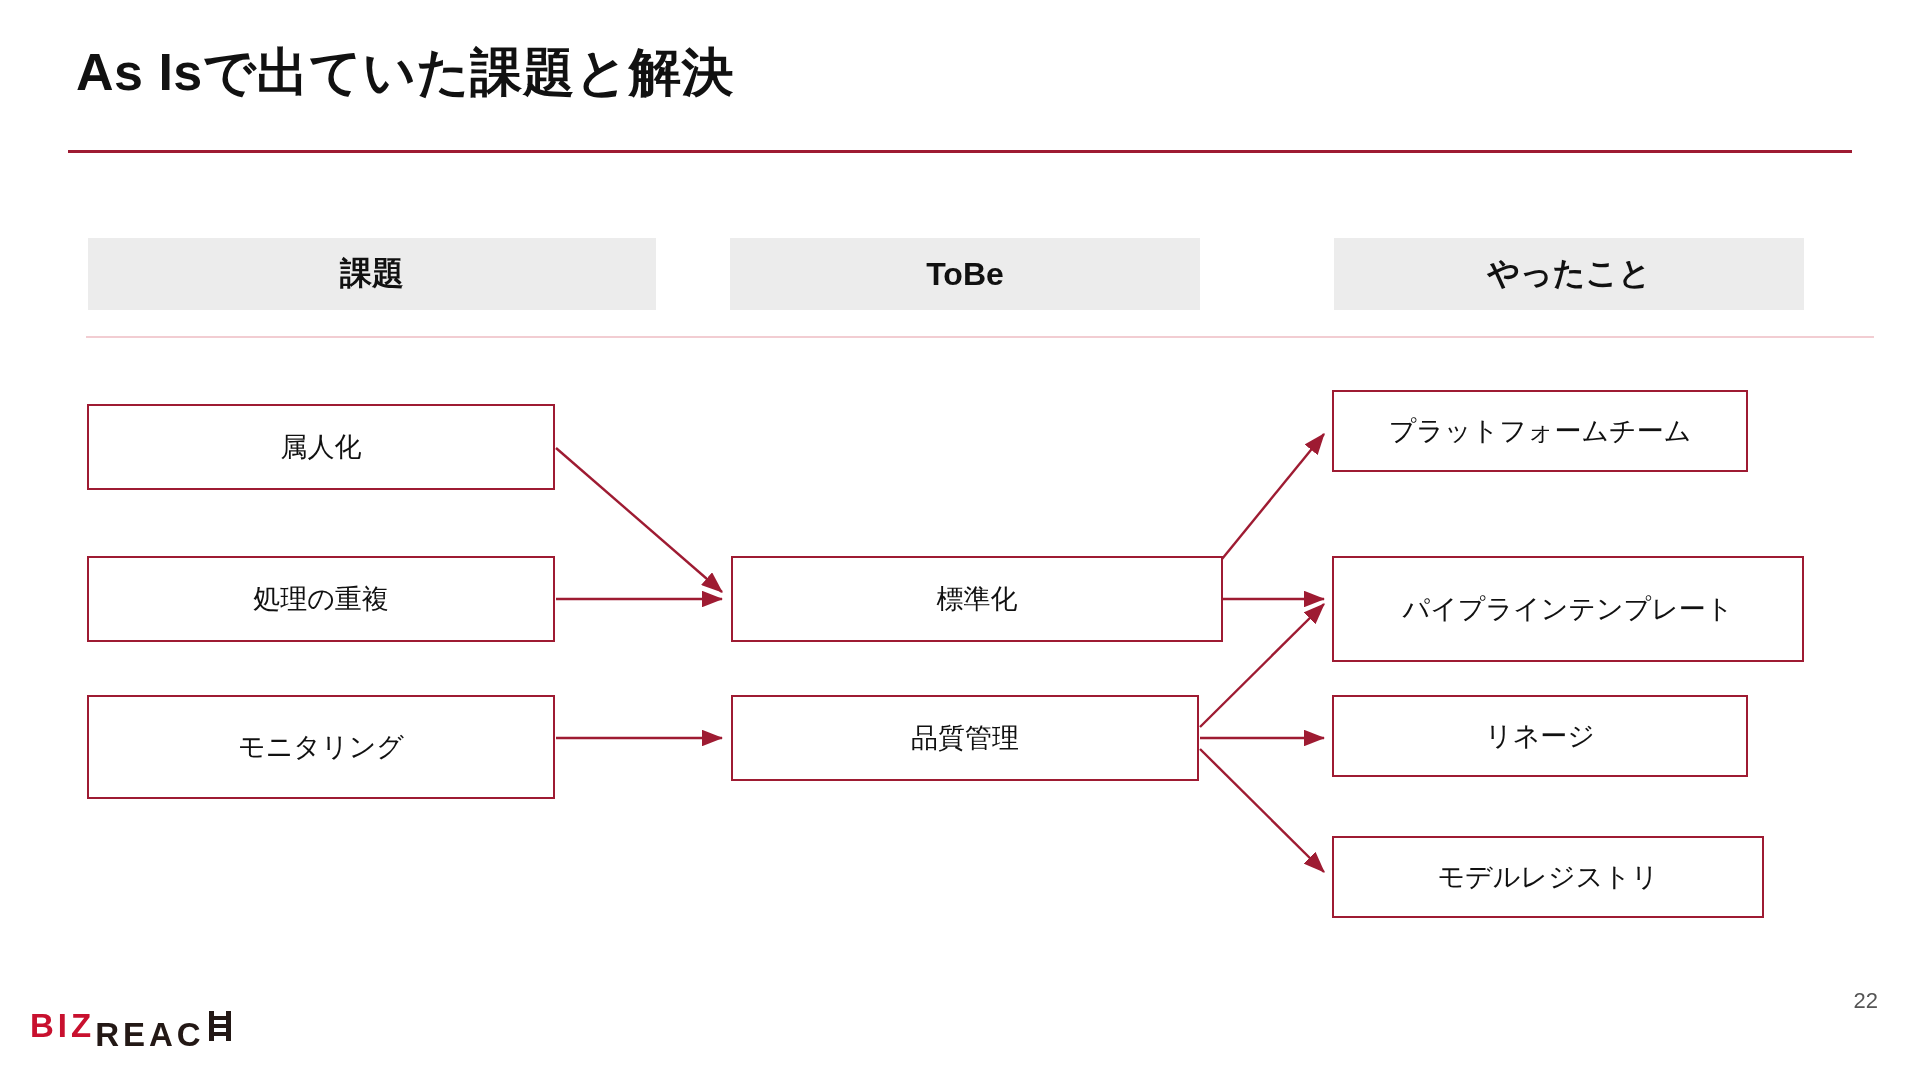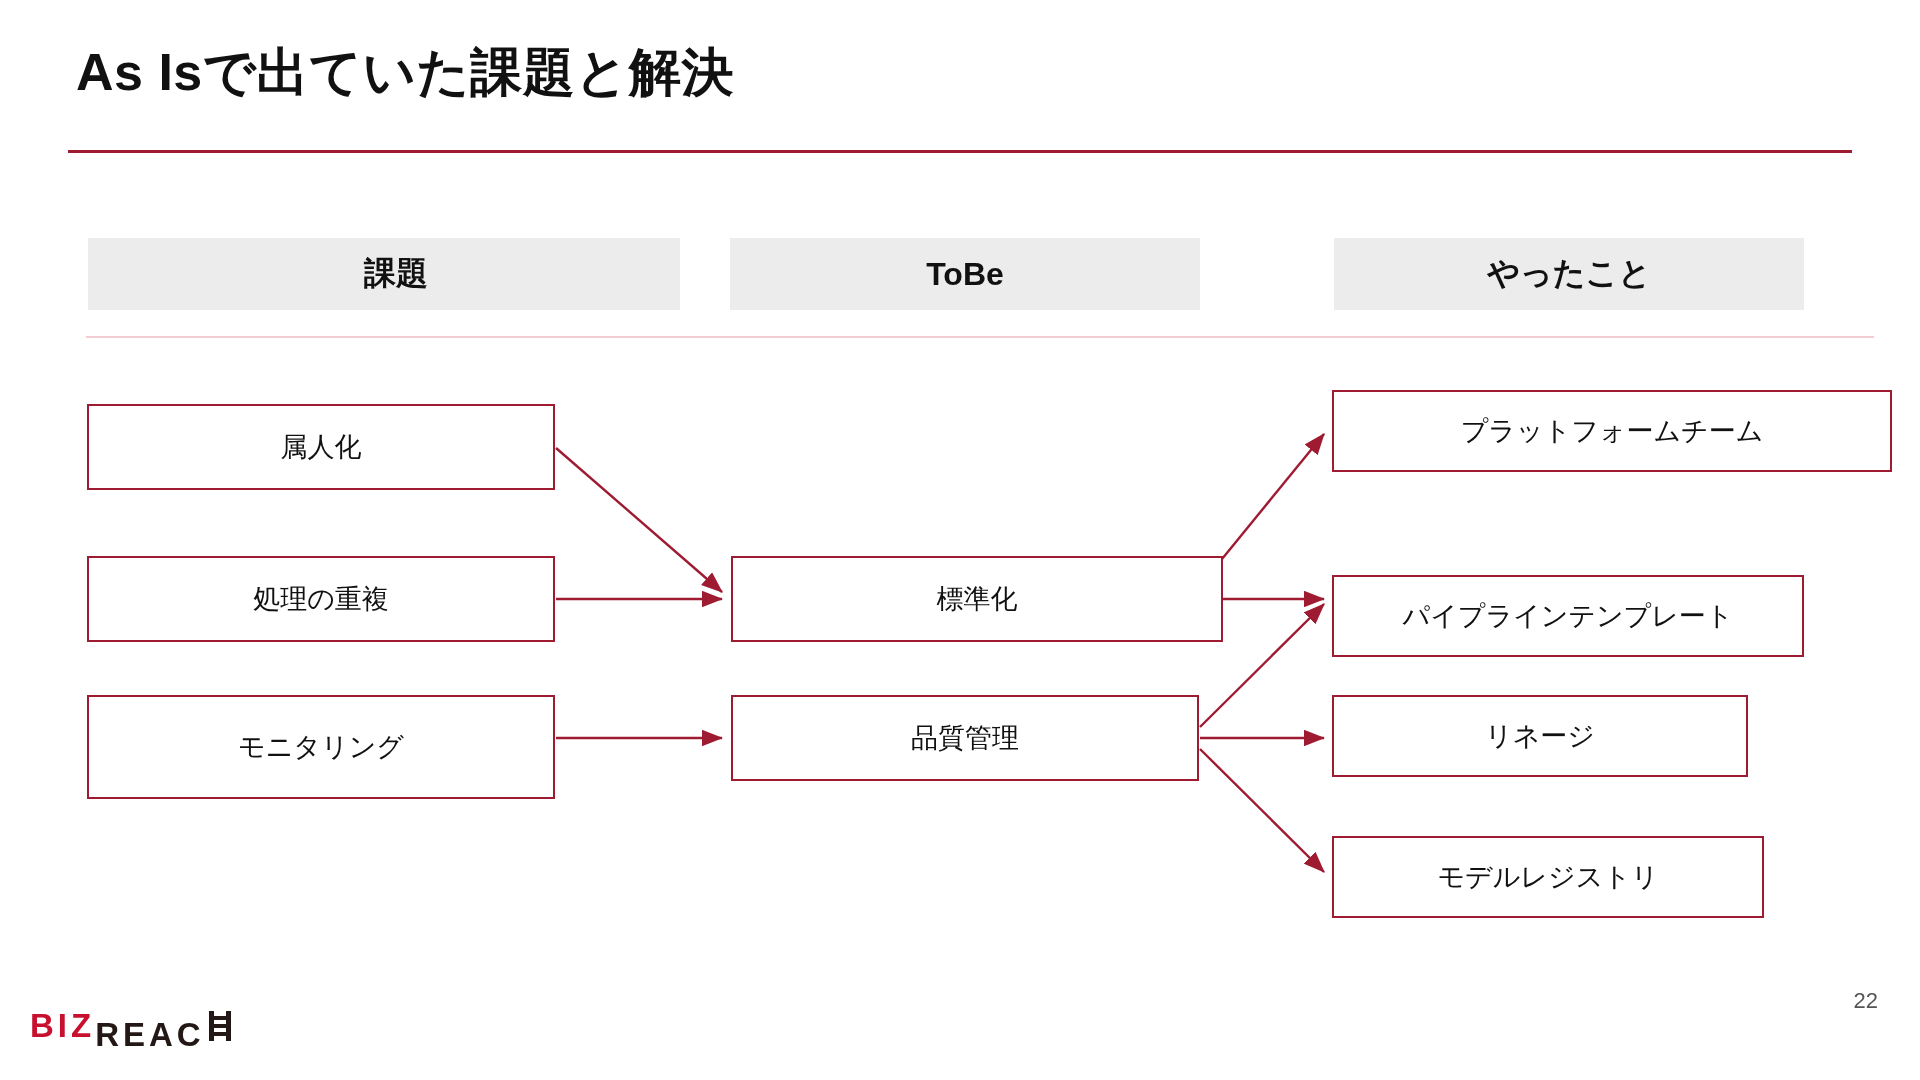--- a/index.html
+++ b/index.html
@@ -42,21 +42,21 @@
     height: 72px;
     background: #ececec;
     display: flex;
     align-items: center;
     justify-content: center;
     font-size: 32px;
     font-weight: bold;
     color: #111111;
     white-space: nowrap;
   }
-  #header-0 { left: 88px;  top: 238px; width: 568px; padding-left: 24px; }
+  #header-0 { left: 88px;  top: 238px; width: 568px; }
   #header-1 { left: 730px; top: 238px; width: 470px; }
   #header-2 { left: 1334px;top: 238px; width: 470px; }
 
   #header-divider {
     position: absolute;
     left: 86px;
     top: 336px;
     width: 1788px;
     height: 2px;
     background: #f2cdd2;
@@ -77,22 +77,22 @@
   }
 
   
   #box-issue-0  { left: 87px;  top: 404px; width: 468px; height: 86px; text-align: right; }
   #box-issue-1  { left: 87px;  top: 556px; width: 468px; height: 86px; text-align: right; }
   #box-issue-2  { left: 87px;  top: 695px; width: 468px; height: 104px; }
   
   #box-tobe-0   { left: 731px; top: 556px; width: 492px; height: 86px; }
   #box-tobe-1   { left: 731px; top: 695px; width: 468px; height: 86px; }
   
-  #box-done-0   { left: 1332px; top: 390px; width: 560px; height: 82px; }
-  #box-done-1   { left: 1332px; top: 575px; width: 472px; height: 82px; }
+  #box-done-0   { left: 1332px; top: 390px; width: 416px; height: 82px; }
+  #box-done-1   { left: 1332px; top: 556px; width: 472px; height: 106px; }
   #box-done-2   { left: 1332px; top: 695px; width: 416px; height: 82px; }
   #box-done-3   { left: 1332px; top: 836px; width: 432px; height: 82px; }
 
   
   #connectors {
     position: absolute;
     left: 0;
     top: 0;
     width: 1920px;
     height: 1080px;

